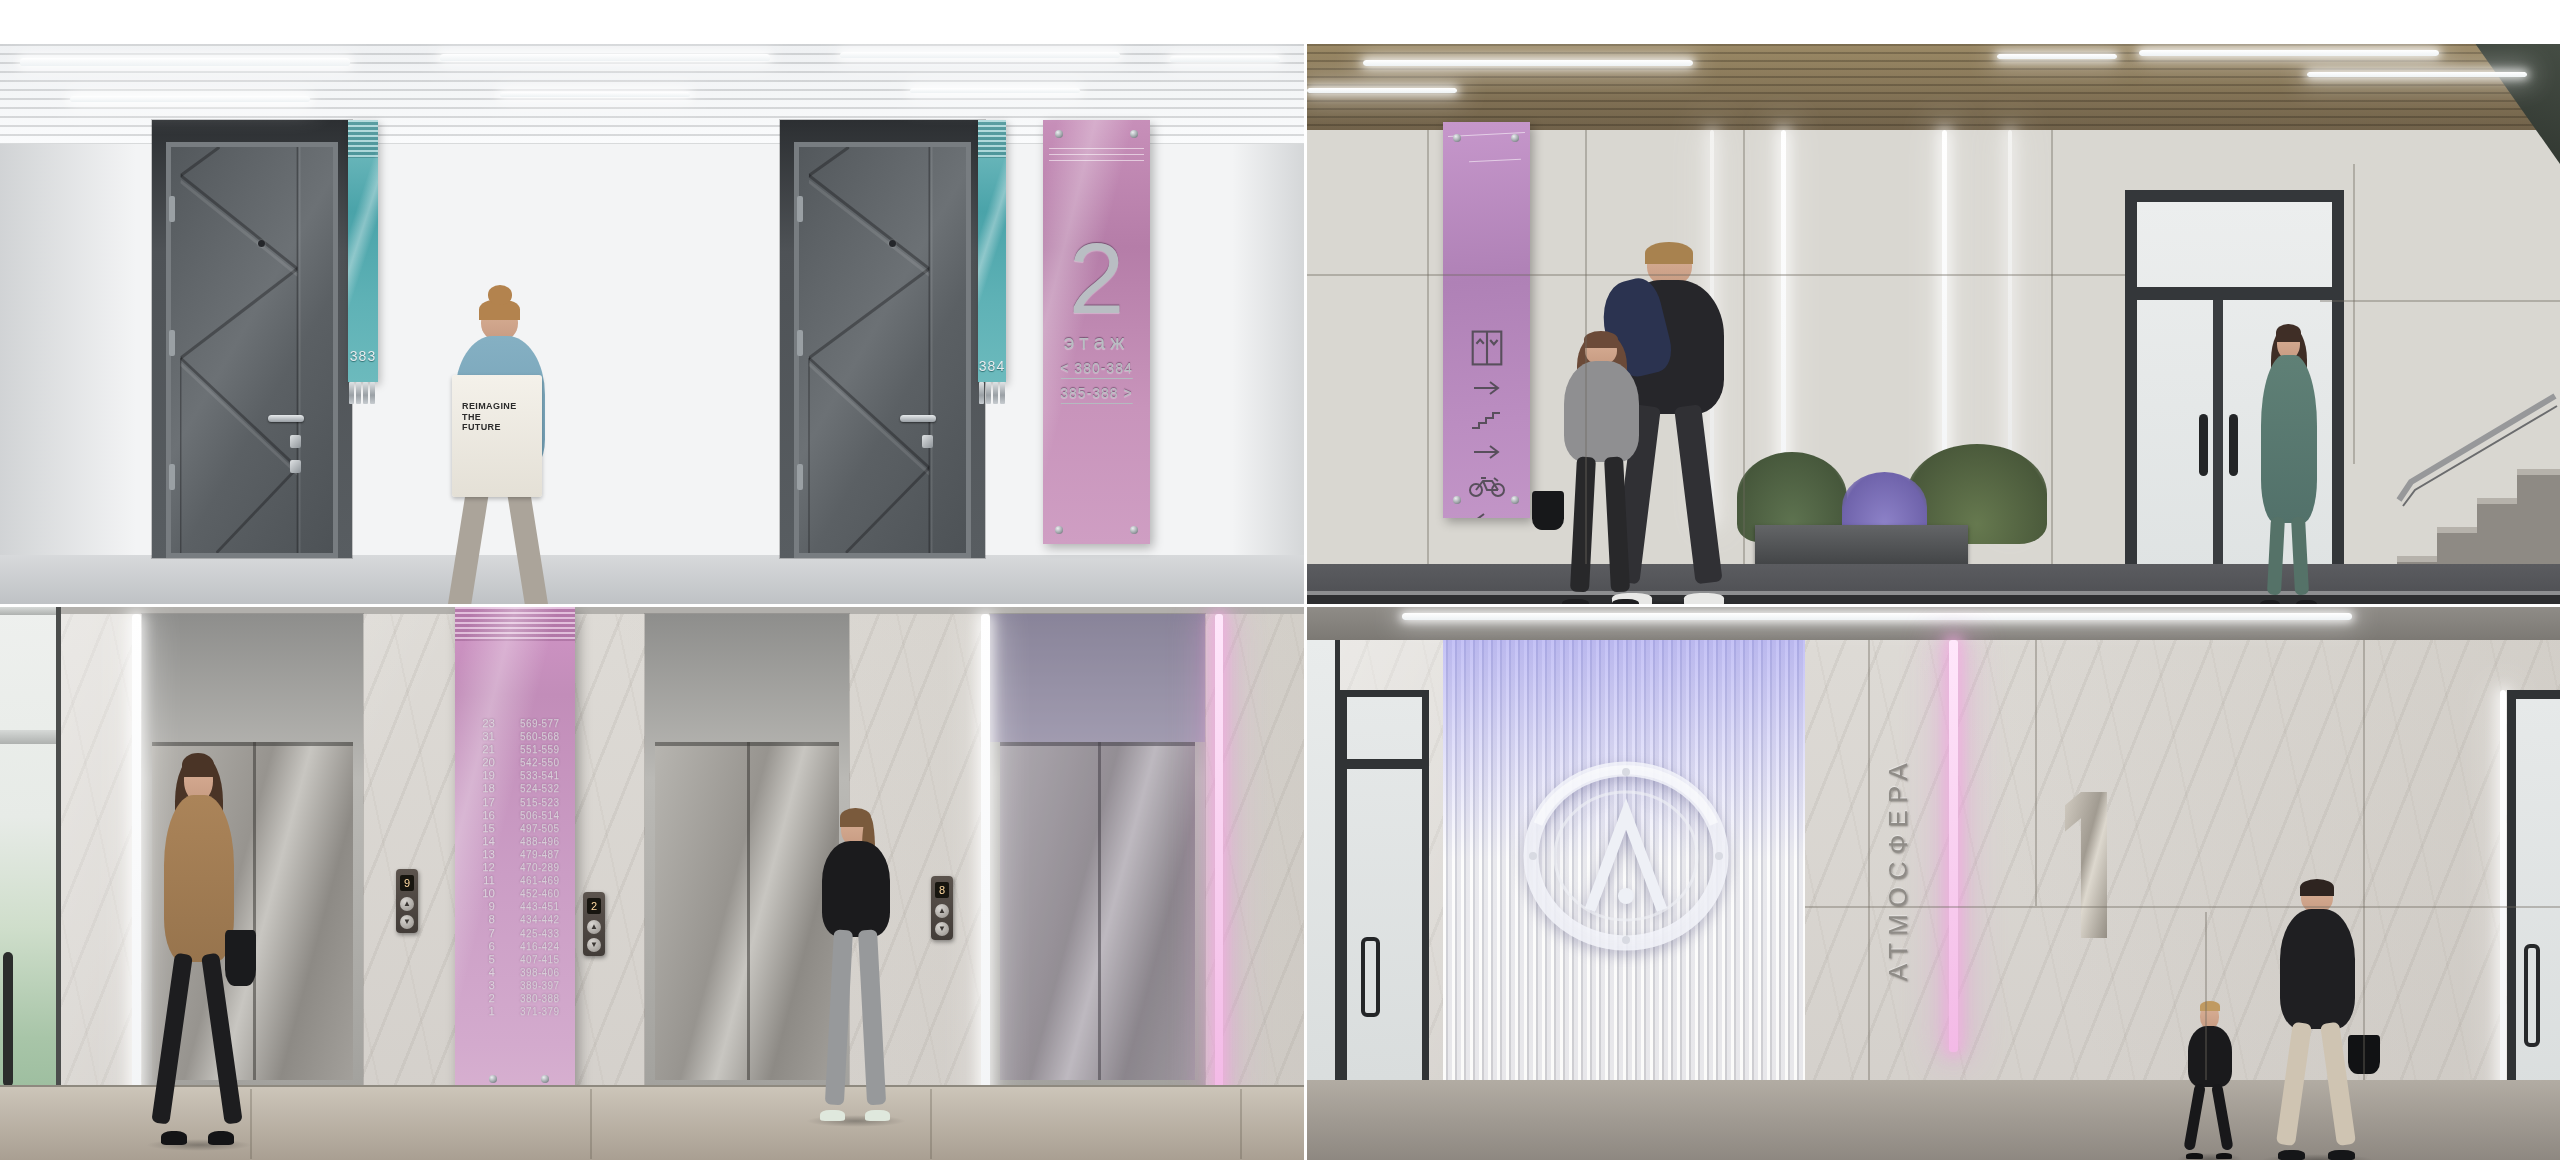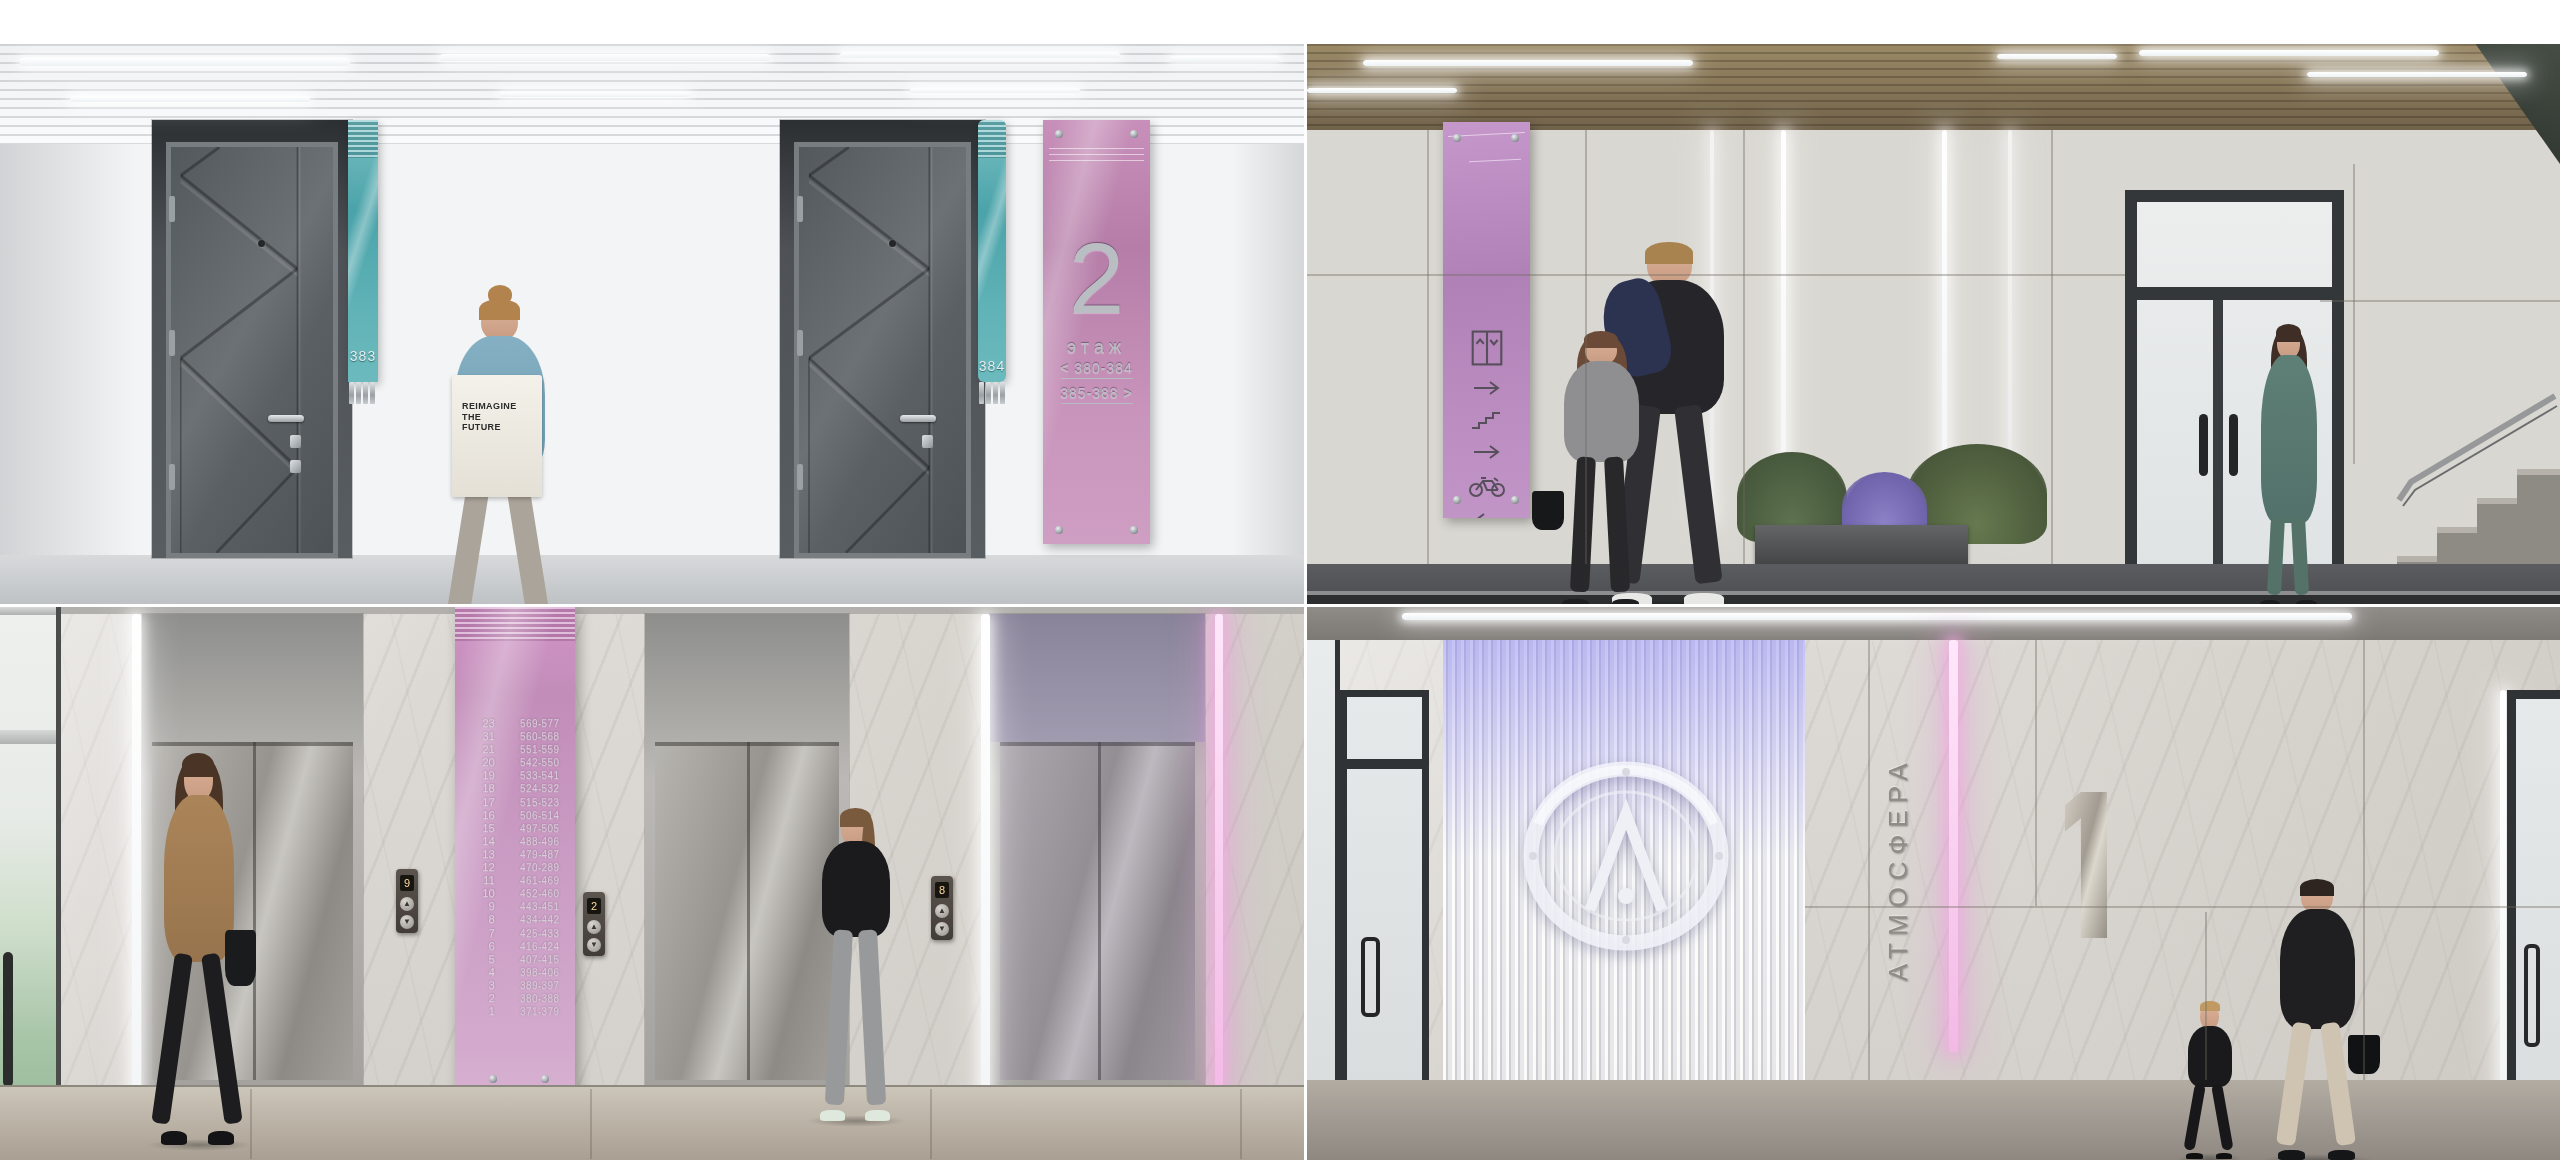--- a/index.html
+++ b/index.html
@@ -66,22 +66,22 @@
   .fringe{display:flex;gap:2px;}
   .fringe i{display:block;width:5px;height:100%;border-radius:1px;
       background:linear-gradient(180deg,#dfe3e5,#9aa0a5 60%,#c7ccd0);}
   .pink-plate{background:linear-gradient(180deg,#c78fb9,#b57da8 30%,#c894bb 68%,#cf9ec3);
       box-shadow:3px 4px 10px rgba(0,0,0,.28);overflow:hidden;}
   .pink-plate .sheen{position:absolute;left:-40%;top:-10%;width:70%;height:130%;transform:rotate(14deg);
       background:linear-gradient(90deg, rgba(255,255,255,0), rgba(255,255,255,.28), rgba(255,255,255,0));}
   .silver-txt{color:#b9bec3;text-shadow:0 1px 1px rgba(255,255,255,.35),0 -1px 1px rgba(70,40,70,.55);}
   .fs-num{position:absolute;left:0;top:118px;width:100%;text-align:center;
       font-size:100px;font-weight:200;line-height:80px;}
-  .fs-label{position:absolute;left:0;top:217px;width:100%;text-align:center;
-      font-size:18px;letter-spacing:5px;}
+  .fs-label{position:absolute;left:0;top:210px;width:100%;text-align:center;
+      font-size:21px;letter-spacing:5px;}
   .fs-range{position:absolute;left:50%;transform:translateX(-50%);font-size:14px;letter-spacing:1px;
       border-bottom:1px solid #b4bac0;padding-bottom:2px;white-space:nowrap;}
   .topline{position:absolute;left:6%;width:88%;height:1px;background:rgba(255,255,255,.55);}
   
   .tr-ceiling{left:0;top:0;width:1253px;height:86px;
       background:repeating-linear-gradient(180deg, rgba(30,24,14,.25) 0 2px, rgba(0,0,0,0) 2px 8px),
                  linear-gradient(180deg,#9c8a66,#71624a);}
   .tr-stairslab{left:1150px;top:0;width:103px;height:120px;
       background:linear-gradient(200deg,#454d44,#2d332d);clip-path:polygon(18% 0,100% 0,100% 100%);}
   .lilac-plate{background:linear-gradient(175deg,#c697cb,#af81b6 40%,#bb8dc1 75%,#c295c7);
@@ -227,21 +227,21 @@
         </svg>
         <span class="peephole"></span>
         <span class="handle"></span>
         <span class="keyplate" style="top:71%;"></span>
         <span class="hinge" style="top:12%;"></span>
         <span class="hinge" style="top:45%;"></span>
         <span class="hinge" style="top:78%;"></span>
       </div>
     </div>
 
-    <div class="abs teal-plate" style="left:978px;top:76px;width:28px;height:262px;border-radius:6px;">
+    <div class="abs teal-plate" style="left:978px;top:76px;width:28px;height:262px;">
       <div class="ribs"></div>
       <div class="sheen"></div>
       <div class="plate-num" style="top:238px;">384</div>
     </div>
     <div class="abs fringe" style="left:979px;top:338px;width:28px;height:22px;">
       <i></i>
         <i></i>
         <i></i>
         <i></i>
     </div>

